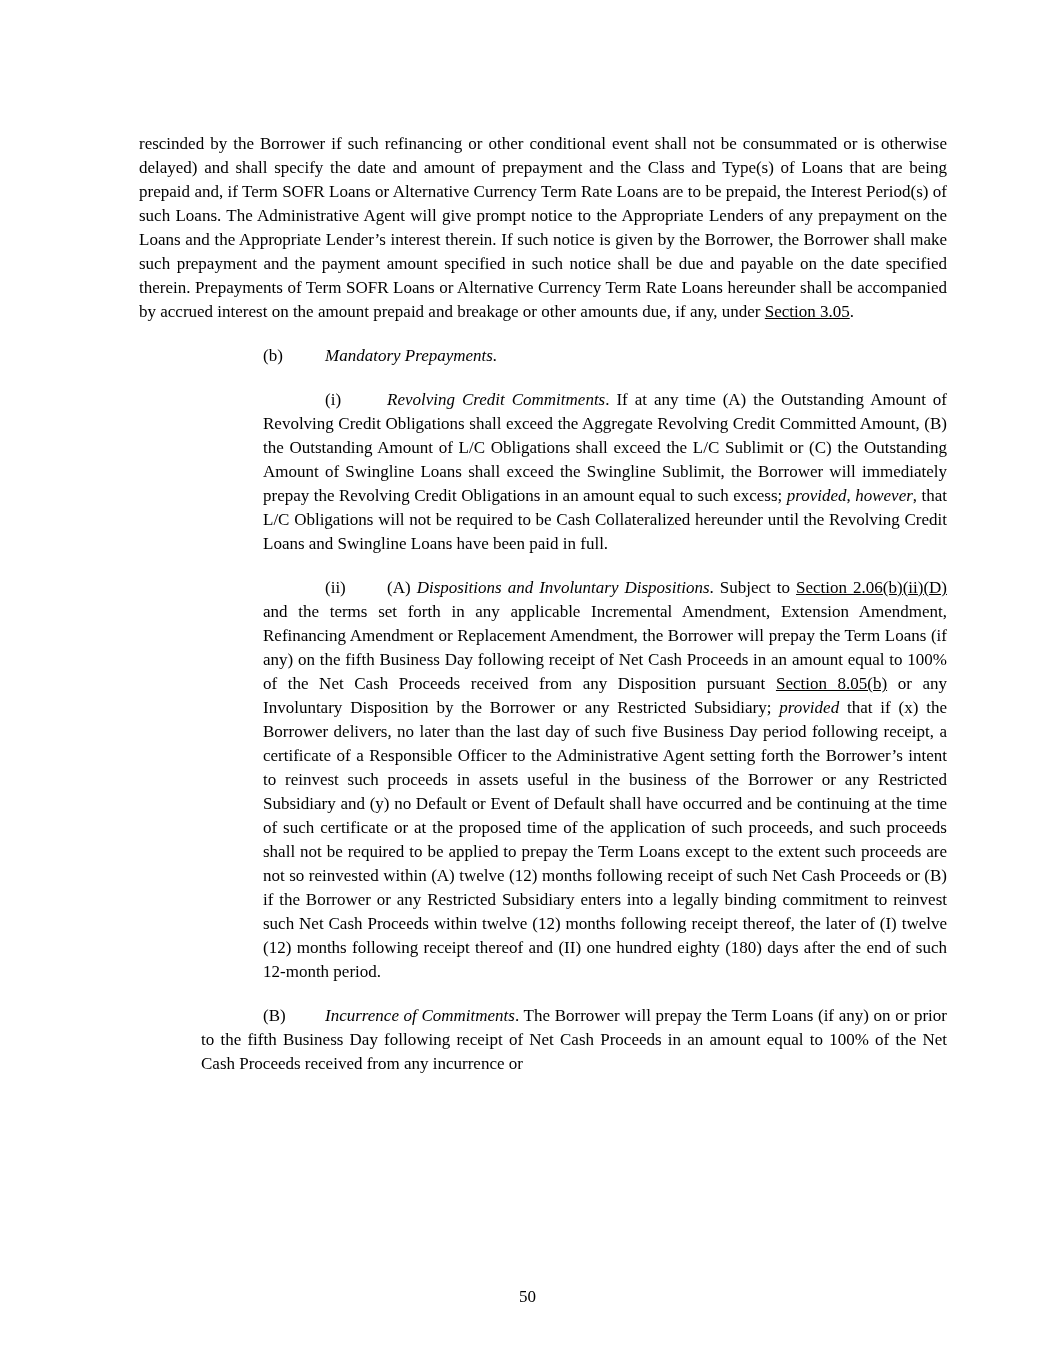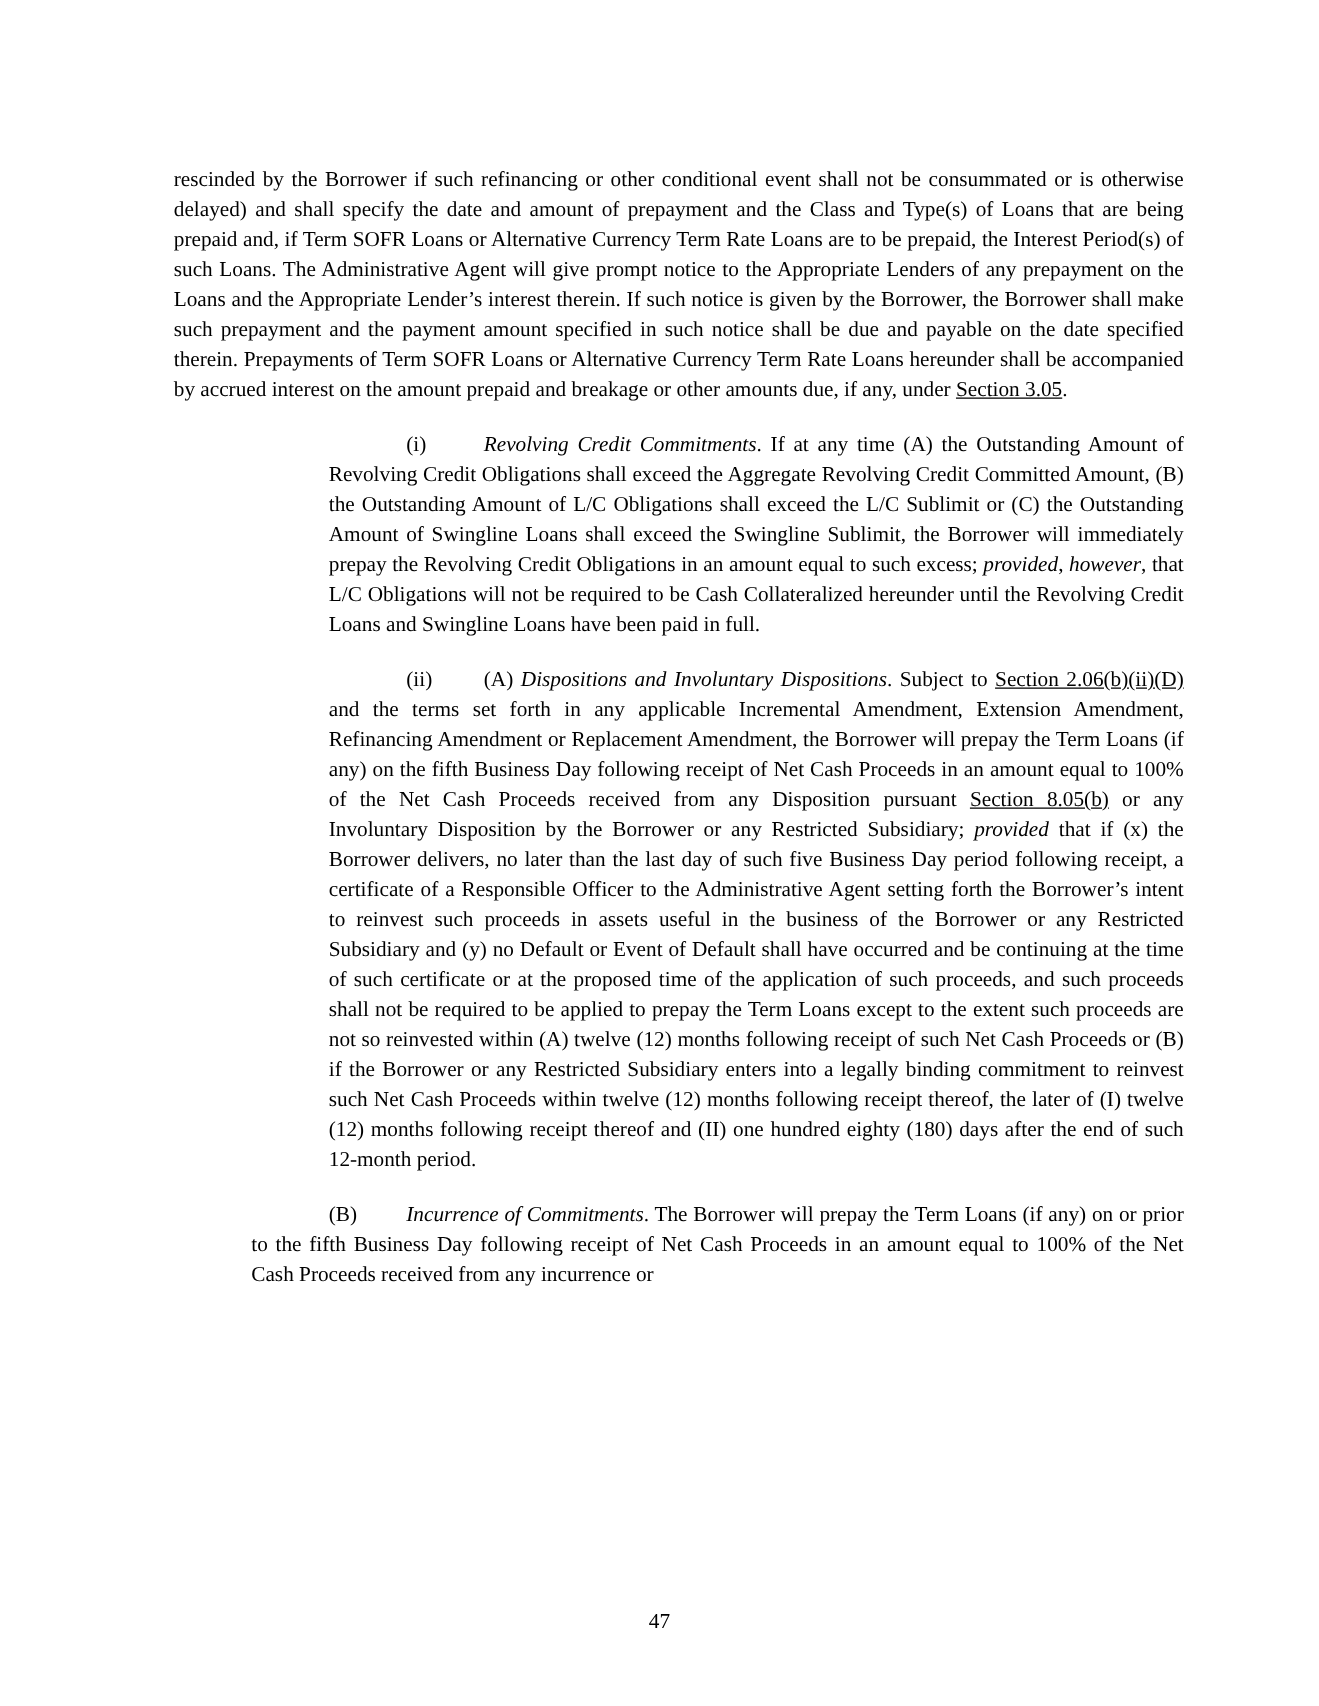--- a/index.html
+++ b/index.html
@@ -47,24 +47,25 @@
     line-height: 24px;
   }
 </style>
 </head>
 <body>
 
 <main class="page-body">
 
   <p class="para"><span class="seg">rescinded by the Borrower if such refinancing or other conditional event shall not be consummated or is otherwise delayed) and shall specify the date and amount of prepayment and the Class and Type(s) of Loans that are being prepaid and, if Term SOFR Loans or Alternative Currency Term Rate Loans are to be prepaid, the Interest Period(s) of such Loans.  The Administrative Agent will give prompt notice to the Appropriate Lenders of any prepayment on the Loans and the Appropriate Lender’s interest therein.  If such notice is given by the Borrower, the Borrower shall make such prepayment and the payment amount specified in such notice shall be due and payable on the date specified therein.  Prepayments of Term SOFR Loans or Alternative Currency Term Rate Loans hereunder shall be accompanied by accrued interest on the amount prepaid and breakage or other amounts due, if any, under </span><span class="seg u">Section 3.05</span><span class="seg">.</span></p>
 
+  <p class="para p-heading"><span class="label">(b)</span><span class="seg i">Mandatory Prepayments.</span></p>
 
   <p class="para p-block"><span class="label">(i)</span><span class="seg i">Revolving Credit Commitments</span><span class="seg">.  If at any time (A) the Outstanding Amount of Revolving Credit Obligations shall exceed the Aggregate Revolving Credit Committed Amount, (B) the Outstanding Amount of L/C Obligations shall exceed the L/C Sublimit or (C) the Outstanding Amount of Swingline Loans shall exceed the Swingline Sublimit, the Borrower will immediately prepay the Revolving Credit Obligations in an amount equal to such excess; </span><span class="seg i">provided</span><span class="seg">, </span><span class="seg i">however</span><span class="seg">, that L/C Obligations will not be required to be Cash Collateralized hereunder until the Revolving Credit Loans and Swingline Loans have been paid in full.</span></p>
 
   <p class="para p-block"><span class="label">(ii)</span><span class="seg">(A) </span><span class="seg i">Dispositions and Involuntary Dispositions</span><span class="seg">.  Subject to </span><span class="seg u">Section 2.06(b)(ii)(D)</span><span class="seg"> and the terms set forth in any applicable Incremental Amendment, Extension Amendment, Refinancing Amendment or Replacement Amendment, the Borrower will prepay the Term Loans (if any) on the fifth Business Day following receipt of Net Cash Proceeds in an amount equal to 100% of the Net Cash Proceeds received from any Disposition pursuant </span><span class="seg u">Section 8.05(b)</span><span class="seg"> or any Involuntary Disposition by the Borrower or any Restricted Subsidiary; </span><span class="seg i">provided</span><span class="seg"> that if (x) the Borrower delivers, no later than the last day of such five Business Day period following receipt, a certificate of a Responsible Officer to the Administrative Agent setting forth the Borrower’s intent to reinvest such proceeds in assets useful in the business of the Borrower or any Restricted Subsidiary and (y) no Default or Event of Default shall have occurred and be continuing at the time of such certificate or at the proposed time of the application of such proceeds, and such proceeds shall not be required to be applied to prepay the Term Loans except to the extent such proceeds are not so reinvested within (A) twelve (12) months following receipt of such Net Cash Proceeds or (B) if the Borrower or any Restricted Subsidiary enters into a legally binding commitment to reinvest such Net Cash Proceeds within twelve (12) months following receipt thereof, the later of (I) twelve (12) months following receipt thereof and (II) one hundred eighty (180) days after the end of such 12-month period.</span></p>
 
   <p class="para p-hang"><span class="label">(B)</span><span class="seg i">Incurrence of Commitments</span><span class="seg">.  The Borrower will prepay the Term Loans (if any) on or prior to the fifth Business Day following receipt of Net Cash Proceeds in an amount equal to 100% of the Net Cash Proceeds received from any incurrence or</span></p>
 
 </main>
 
 <footer class="page-footer">
-  <span>47</span>
+  <span>50</span>
 </footer>
 
 </body></html>

